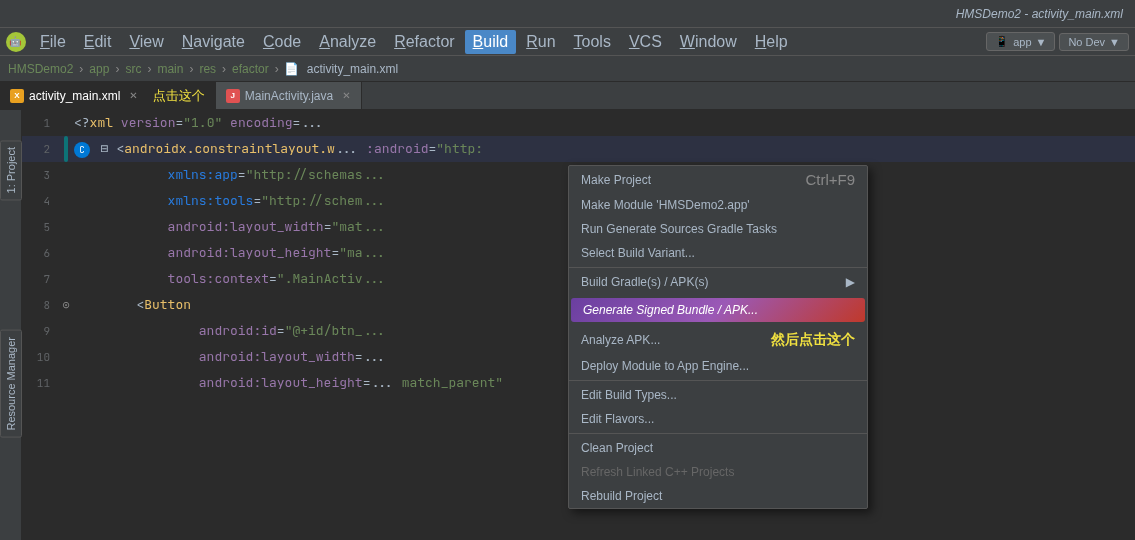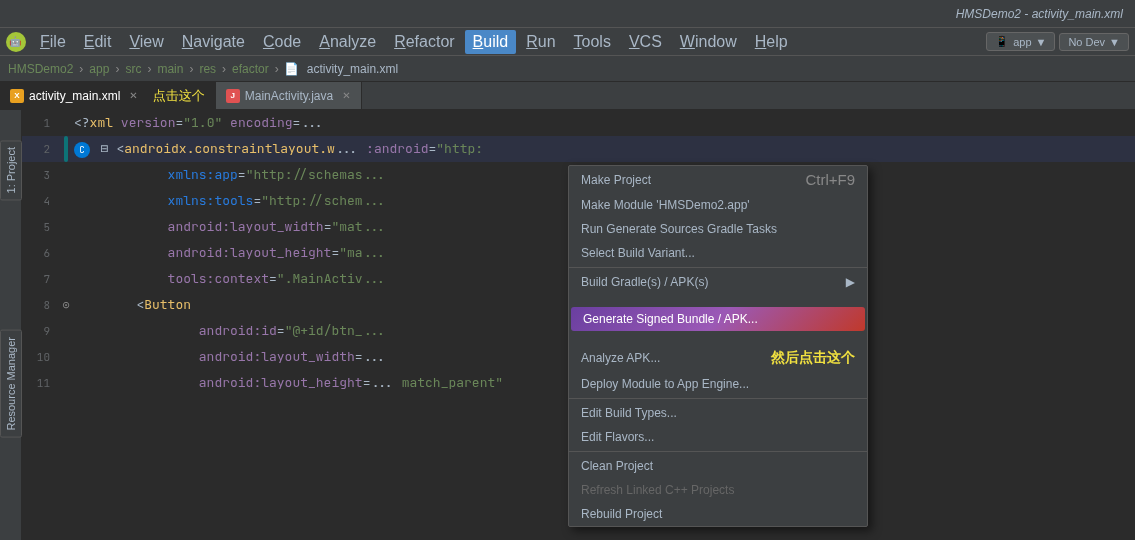--- a/index.html
+++ b/index.html
@@ -261,21 +261,22 @@
       padding: 5px 12px;
       font-size: 12px;
       color: #a9b7c6;
       cursor: pointer;
       white-space: nowrap;
     }
     .dropdown-item.highlighted {
       background: linear-gradient(135deg, #6a3fa0 0%, #9b59b6 50%, #c0392b 100%);
       color: #fff;
       border-radius: 3px;
-      margin: 13px 2px;
+      margin: 4px 2px;
+      font-style: italic;
     }
     .dropdown-item.disabled { color: #666; cursor: default; }
     .shortcut { color: #888; font-size: 15px; margin-left: 20px; }
     .arrow-right { color: #a9b7c6; }
     .dropdown-sep {
       height: 1px;
       background: #555;
       margin: 2px 0;
     }
 

